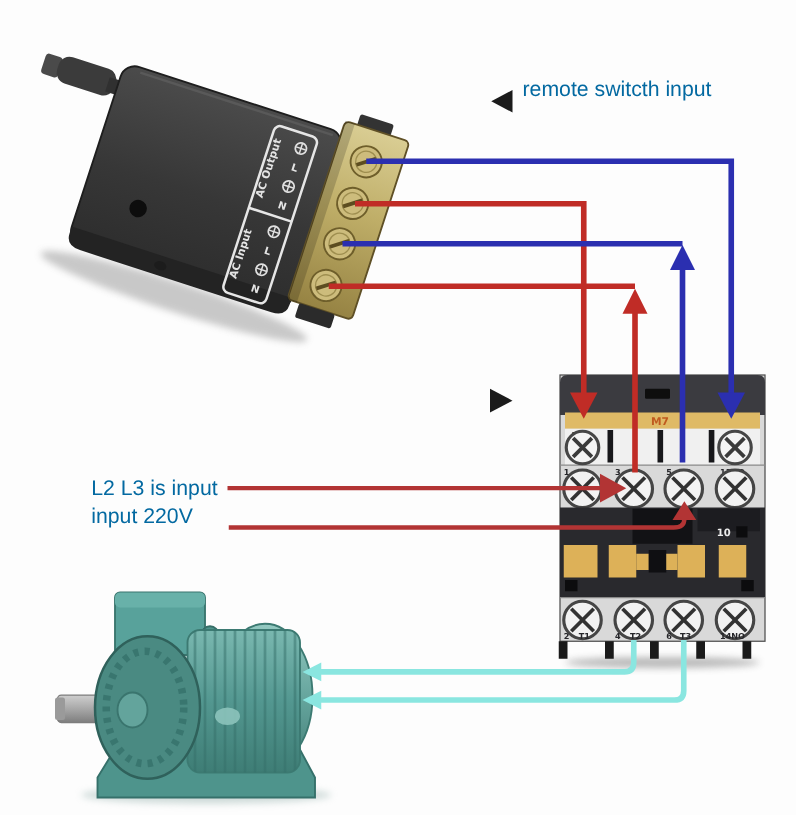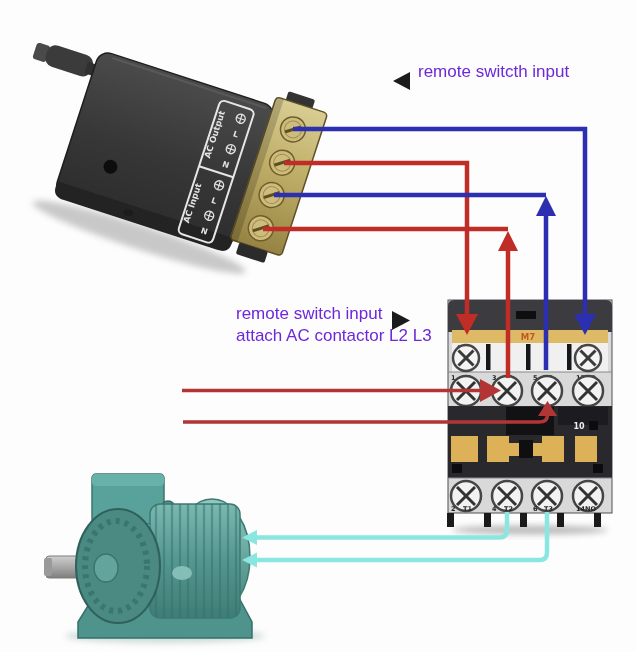--- a/index.html
+++ b/index.html
@@ -1,19 +1,19 @@
 <!DOCTYPE html>
 <html><head>
 <meta charset="utf-8">
 <style>
   html,body{margin:0;padding:0;background:#ffffff;}
   #stage{position:relative;width:637px;height:652px;background:#fdfdfd;overflow:hidden;
          font-family:"Liberation Sans",sans-serif;}
   #scene{position:absolute;left:0;top:0;}
-  .ann{position:absolute;color:#6d28d9;font:17px/22px "Liberation Sans",sans-serif;white-space:nowrap;}
+  .ann{position:absolute;color:#0369a1;font:17px/22px "Liberation Sans",sans-serif;white-space:nowrap;}
   .ann div{height:22px;}
   .lab7{font:700 6.5px "DejaVu Sans",sans-serif;fill:#26262a;}
   .lab6{font:700 6.5px "DejaVu Sans",sans-serif;fill:#3a3428;}
   .m7t{font:700 8.5px "DejaVu Sans",sans-serif;fill:#c05a1e;}
   .mk10{font:700 8px "DejaVu Sans",sans-serif;fill:#ededed;}
   .rlab{font:600 8.5px "DejaVu Sans",sans-serif;fill:#e4e4e4;}
   .rlet{font:700 8px "DejaVu Sans",sans-serif;fill:#e4e4e4;}
 </style>
 </head>
 <body>
@@ -283,20 +283,18 @@
   <path d="M547,512 V552.5 Q547,560 539.5,560 H256" fill="none" stroke="#8ae6e0" stroke-width="4.5"></path>
   <polygon points="257,552.5 257,567.5 242,560" fill="#8ae6e0"></polygon>
 
   <polygon points="410,72 410,90 393,81" fill="#1b1b1b"></polygon>
   <polygon points="392,311 392,330 410,320.5" fill="#1b1b1b"></polygon>
 </svg>
 
 <div class="ann" style="left:418px;top:61px;">
   <div>remote switcth input</div>
 </div>
-<div class="ann" style="left:236px;top:303px;">
-  <div>remote switch input</div>
-  <div>attach AC contactor L2 L3</div>
+<div class="ann" style="left:73px;top:379px;line-height:23px;">
+  <div>L2 L3 is input</div>
+  <div>input 220V</div>
 </div>
-<div class="ann" style="left:73px;top:379px;line-height:23px;">
+
 </div>
 
-</div>
-
 </body></html>

